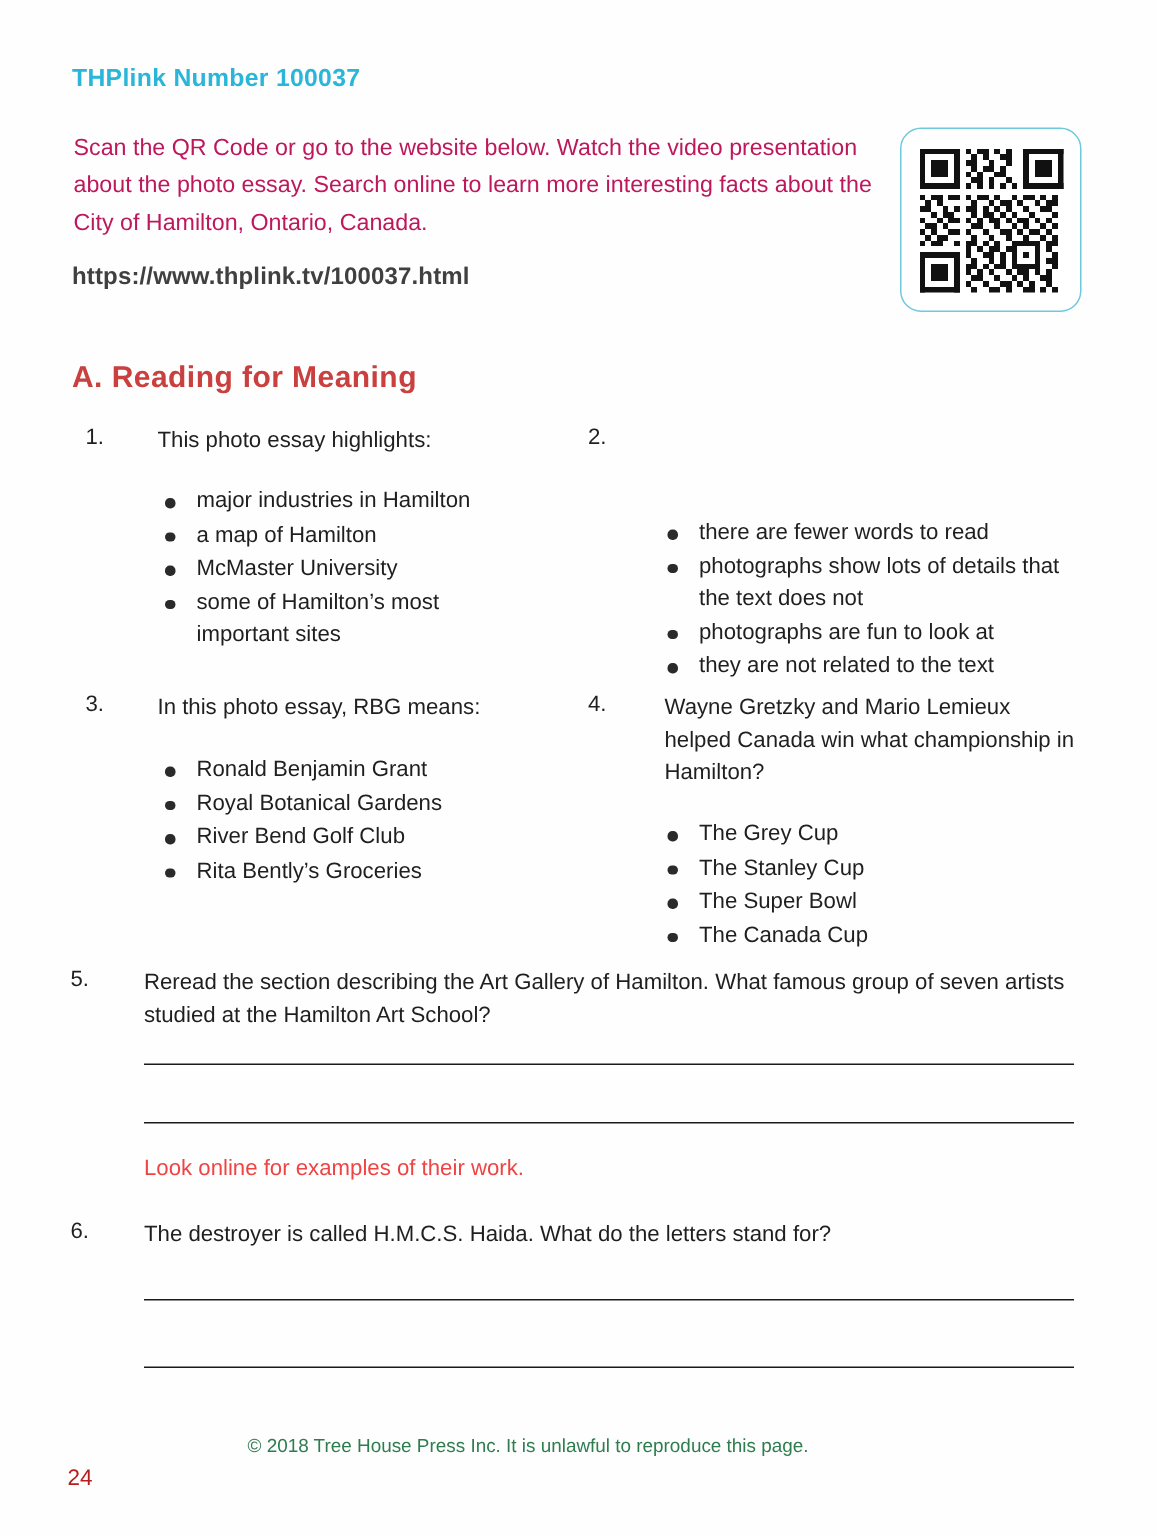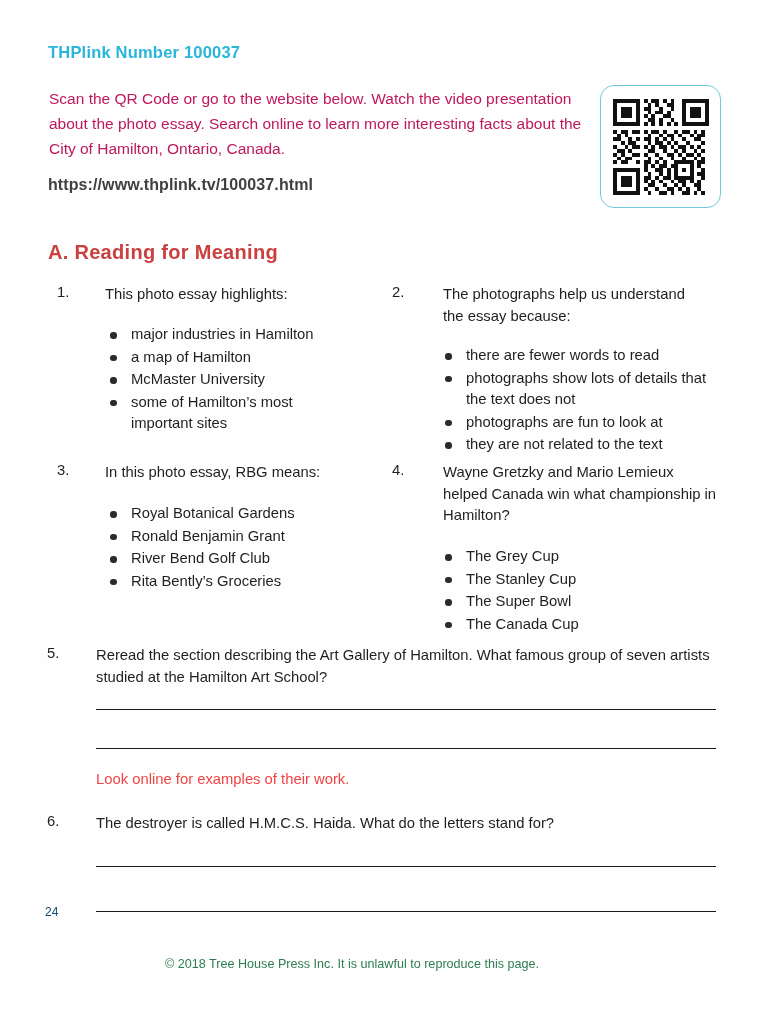--- a/index.html
+++ b/index.html
@@ -123,23 +123,23 @@
   .note-text {
     position: absolute;
     font-size: 14.8px;
     color: #ef4444;
   }
 
   
   .page-number {
     position: absolute;
     left: 45px;
-    top: 905px;
-    font-size: 12px;
-    color: #0c4a6e;
+    top: 977px;
+    font-size: 15px;
+    color: #b91c1c;
   }
   .copyright {
     position: absolute;
     left: 165px;
     top: 957px;
     font-size: 12.6px;
     color: #2e7d4f;
   }
 </style>
 </head>
@@ -337,33 +337,32 @@
   <div class="q-num" style="left:57px; top:284px;">1.</div>
   <div class="q-stem" style="left:105px; top:284px; width:250px;">This photo essay highlights:</div>
   <ul class="opts" style="left:108px; top:324px; width:250px;">
     <li>major industries in Hamilton</li>
     <li>a map of Hamilton</li>
     <li>McMaster University</li>
     <li>some of Hamilton’s most important sites</li>
   </ul>
 
   <div class="q-num" style="left:392px; top:284px;">2.</div>
-  <div class="q-stem" style="left:443px; top:284px; width:250px;">The photographs help us understand the essay because:</div>
   <ul class="opts" style="left:443px; top:345px; width:275px;">
     <li>there are fewer words to read</li>
     <li>photographs show lots of details that the text does not</li>
     <li>photographs are fun to look at</li>
     <li>they are not related to the text</li>
   </ul>
 
   <div class="q-num" style="left:57px; top:462px;">3.</div>
   <div class="q-stem" style="left:105px; top:462px; width:260px;">In this photo essay, RBG means:</div>
   <ul class="opts" style="left:108px; top:503px; width:250px;">
+    <li>Ronald Benjamin Grant</li>
     <li>Royal Botanical Gardens</li>
-    <li>Ronald Benjamin Grant</li>
     <li>River Bend Golf Club</li>
     <li>Rita Bently’s Groceries</li>
   </ul>
 
   <div class="q-num" style="left:392px; top:462px;">4.</div>
   <div class="q-stem" style="left:443px; top:462px; width:277px;">Wayne Gretzky and Mario Lemieux helped Canada win what championship in Hamilton?</div>
   <ul class="opts" style="left:443px; top:546px; width:250px;">
     <li>The Grey Cup</li>
     <li>The Stanley Cup</li>
     <li>The Super Bowl</li>

